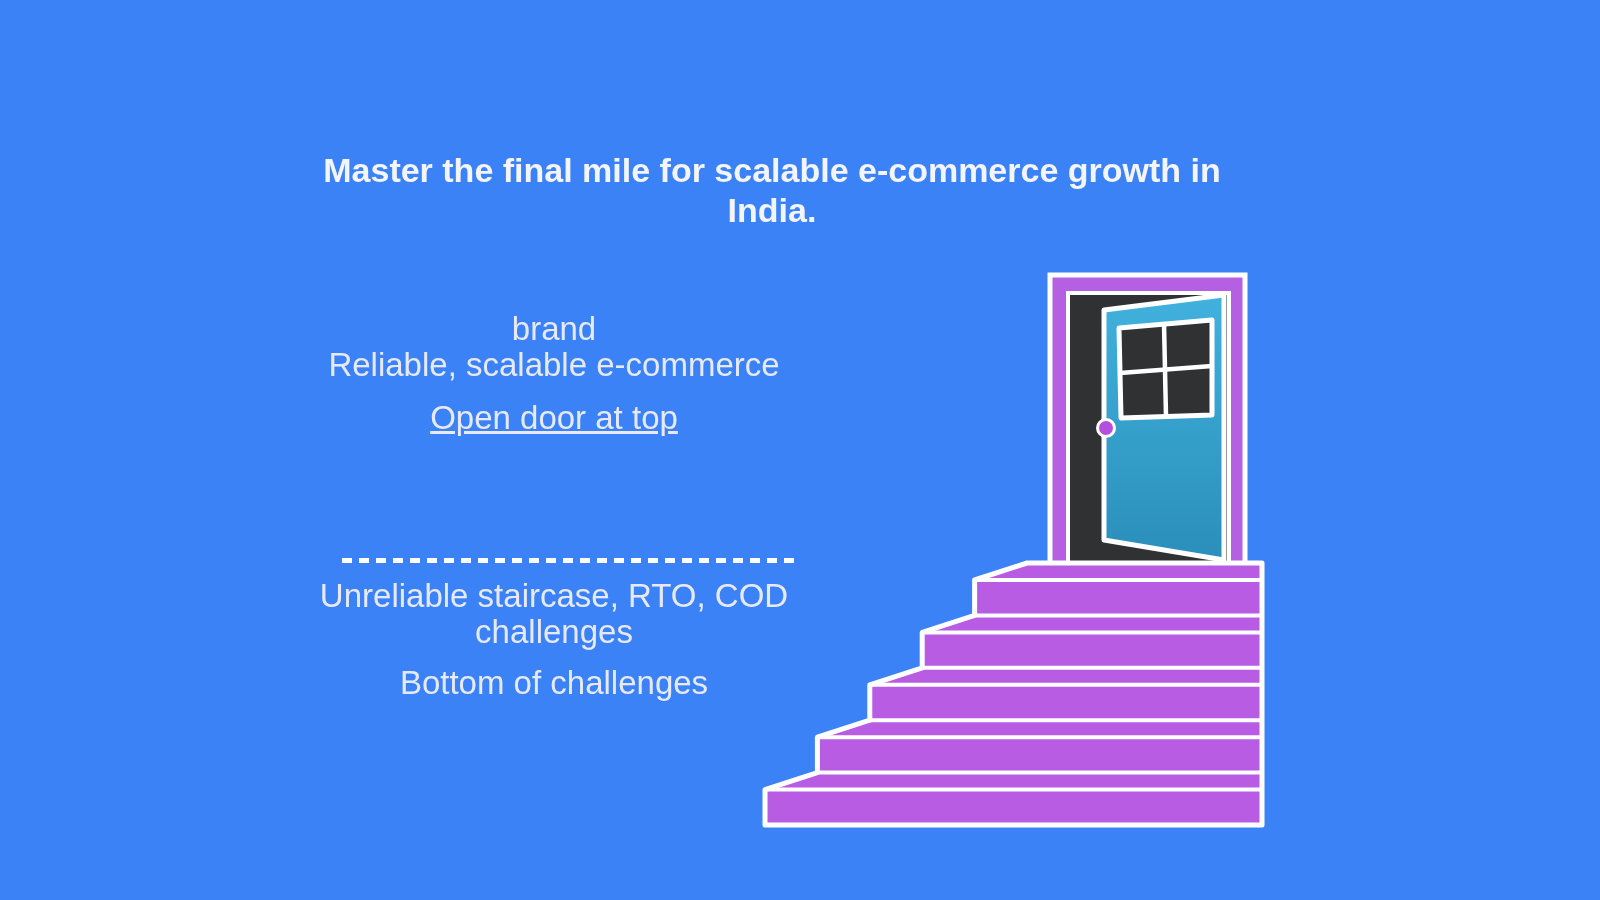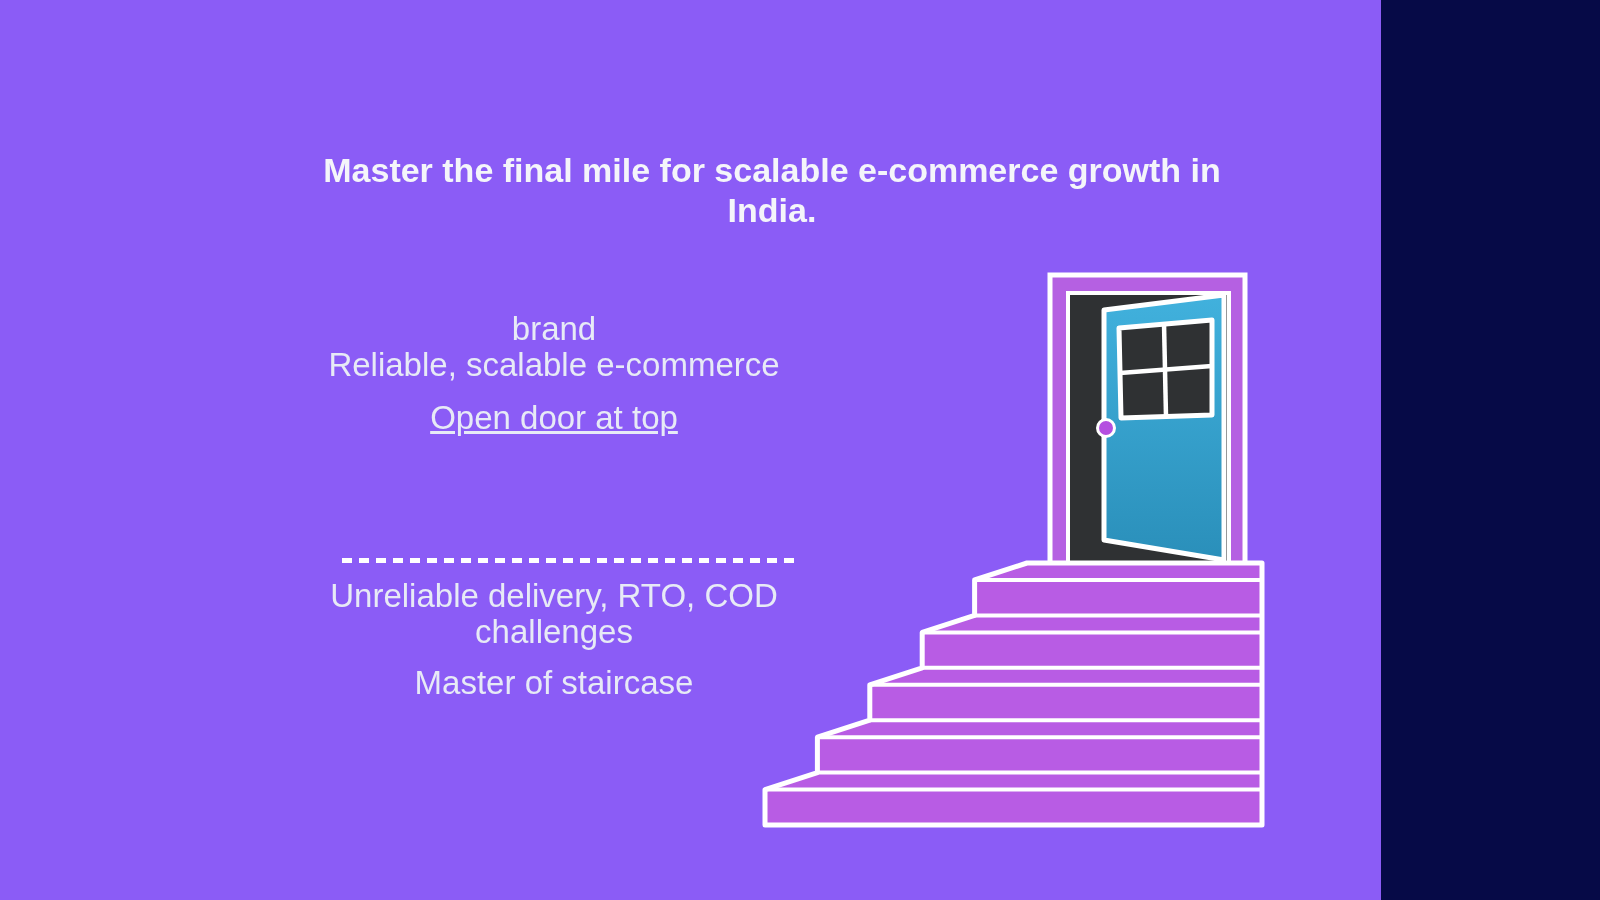--- a/index.html
+++ b/index.html
@@ -1,18 +1,18 @@
 <!DOCTYPE html>
 <html><head>
 <meta charset="utf-8">
 <style>
   html,body{margin:0;padding:0;background:#060a47;}
   .canvas{
-    position:relative;width:1381px;height:900px;overflow:hidden;
-    background:#8b5cf6;
+    position:relative;width:1600px;height:900px;overflow:hidden;
+    background:#3b82f6;
     font-family:"Liberation Sans", sans-serif;
   }
   .slide-title{
     position:absolute;left:312px;top:150px;width:920px;
     text-align:center;color:#f4f5fa;
     font-size:34px;line-height:40px;font-weight:700;
   }
   .stage-label{
     position:absolute;left:304px;width:500px;
     text-align:center;color:#e7eaf6;
@@ -44,25 +44,25 @@
   <div class="stage-label upper-label">
     <span class="line">brand</span>
     <span class="line">Reliable, scalable e-commerce</span>
   </div>
 
   <div class="stage-label upper-position">Open door at top</div>
 
   <div class="dashed-divider"></div>
 
   <div class="stage-label lower-label">
-    <span class="line">Unreliable delivery, RTO, COD</span>
+    <span class="line">Unreliable staircase, RTO, COD</span>
     <span class="line">challenges</span>
   </div>
 
-  <div class="stage-label lower-position">Master of staircase</div>
+  <div class="stage-label lower-position">Bottom of challenges</div>
 
   <svg class="illustration-svg" viewBox="740 260 540 580" xmlns="http://www.w3.org/2000/svg">
     <defs>
       <linearGradient id="doorGrad" x1="0" y1="0" x2="0" y2="1">
         <stop offset="0" stop-color="#41b1dd"></stop>
         <stop offset="1" stop-color="#2a8fba"></stop>
       </linearGradient>
     </defs>
 
     <g>

